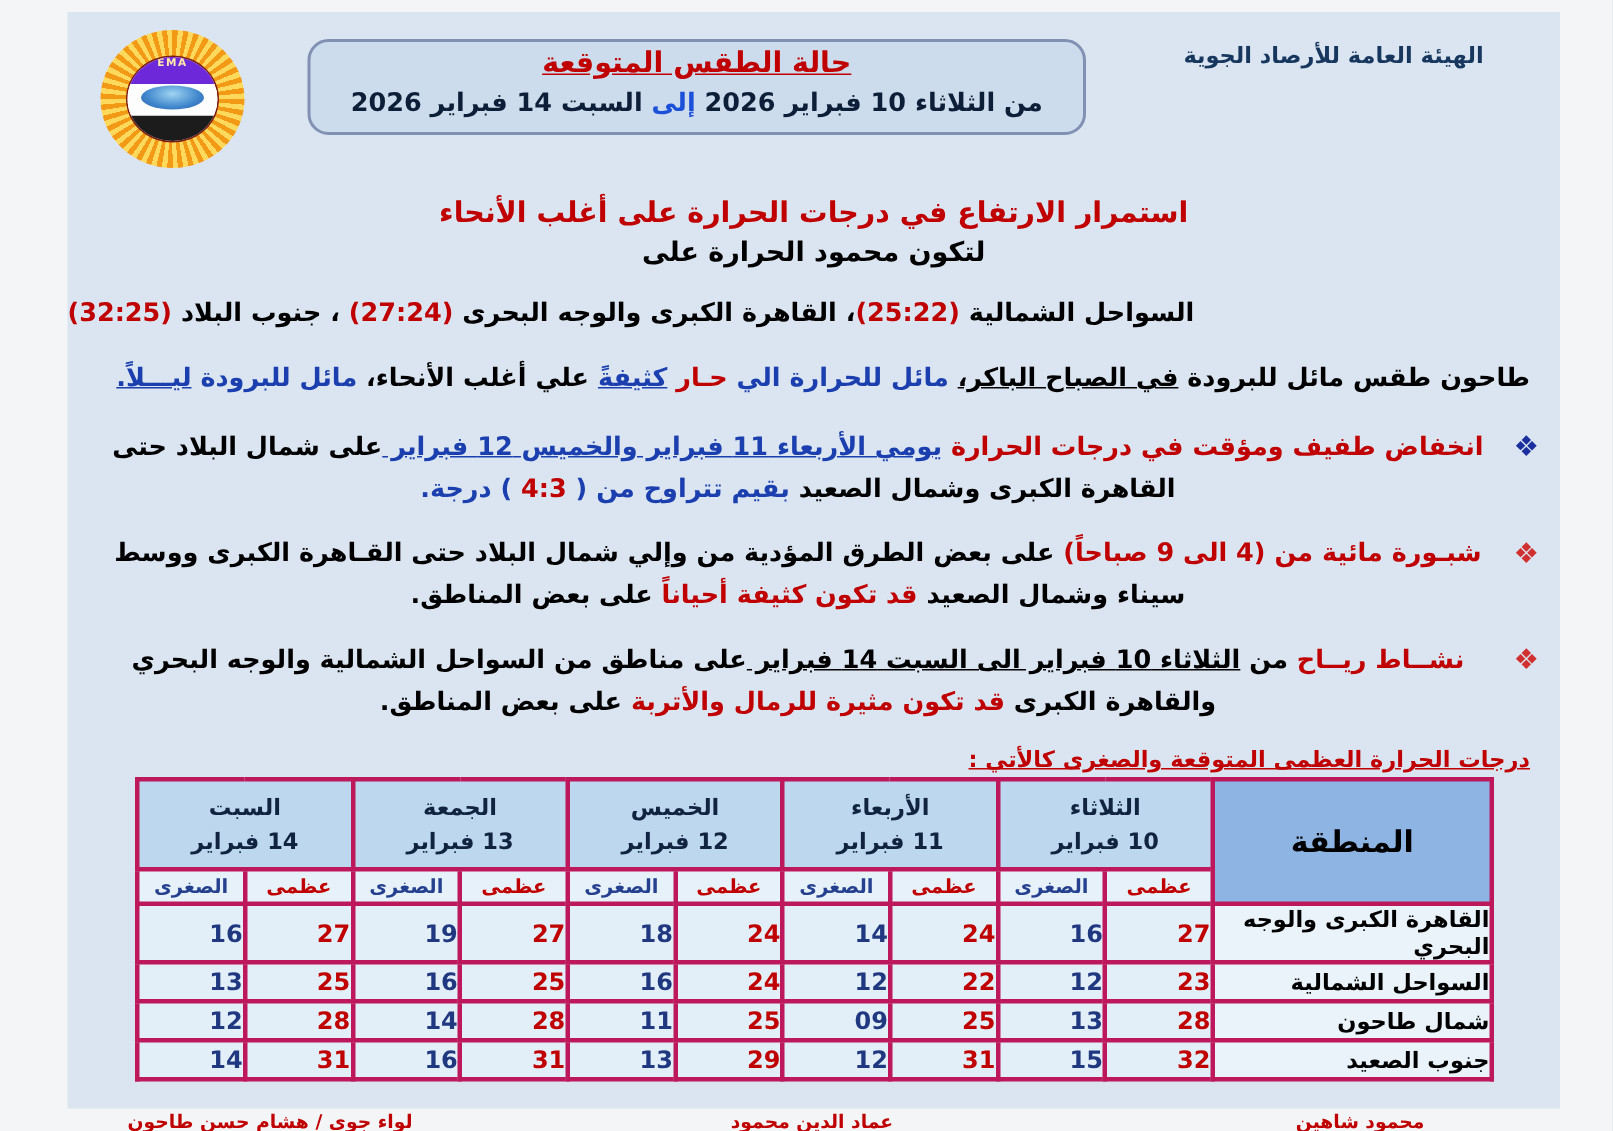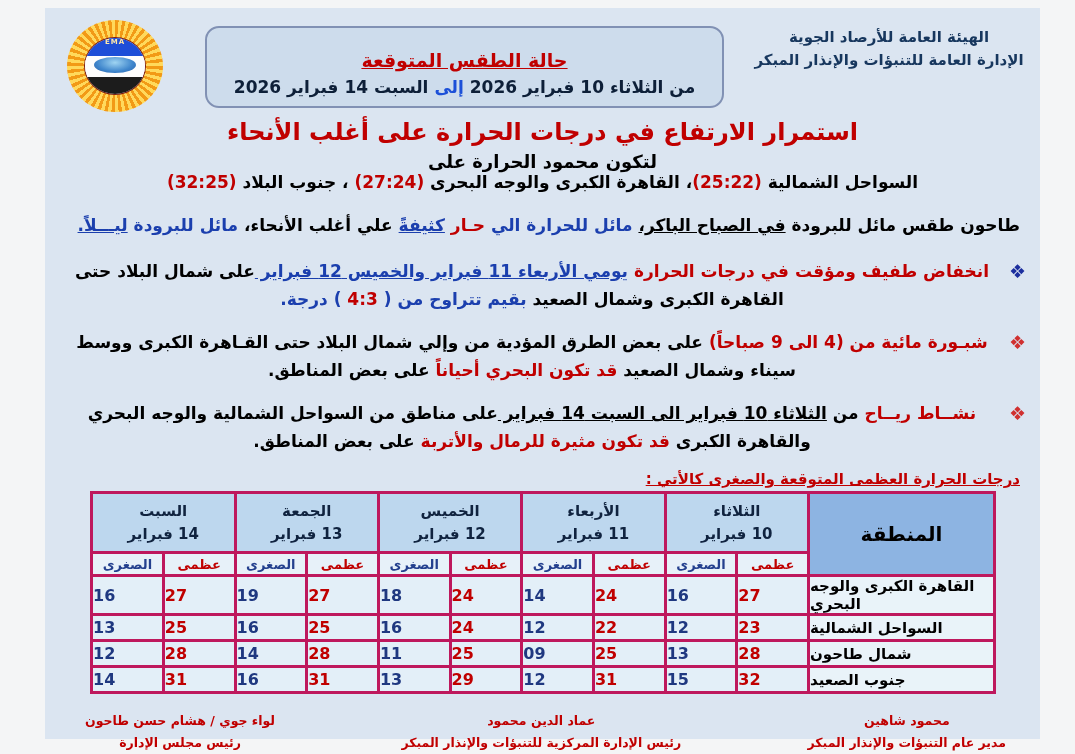--- a/index.html
+++ b/index.html
@@ -27,47 +27,47 @@
     direction:rtl;
     color:#111;
   }
   
   .top-row{display:flex;align-items:flex-start;padding:10px 12px 0 16px;}
   .org{width:278px;text-align:center;color:var(--navy);font-size:15px;line-height:1.55;padding-top:8px;}
   .title-box{
     flex:1;margin:8px 26px 0 36px;
     border:2px solid #8191b4;border-radius:14px;
     background:#cddcec;
-    text-align:center;padding:21px 8px 9px;
+    text-align:center;padding:3px 8px 9px;
   }
   .title-main{color:var(--red);font-size:19px;text-decoration:underline;}
   .title-dates{margin-top:6px;font-size:17px;color:#0d1f38;}
   .title-dates .ila{color:#1c50d8;}
   
   .logo{width:108px;height:100px;position:relative;flex:0 0 auto;}
   .sun{
     position:absolute;inset:2px 6px 6px 6px;
     border-radius:50%;
     background:repeating-conic-gradient(#f29a16 0deg 4.5deg,#ffd95c 4.5deg 9deg);
   }
   .emblem{
     position:absolute;left:23px;top:19px;width:62px;height:58px;
     border-radius:50%;overflow:hidden;border:1px solid #7c1d12;background:#fff;
   }
-  .band-red{height:32%;background:#1d4ed8;color:#ffe9a8;font-size:7px;text-align:center;line-height:1.4;letter-spacing:1px;}
+  .band-red{height:32%;background:#6d28d9;color:#ffe9a8;font-size:7px;text-align:center;line-height:1.4;letter-spacing:1px;}
   .band-white{height:37%;background:#fdfdfd;position:relative;}
   .cloud{
     position:absolute;left:9px;top:1px;width:42px;height:16px;border-radius:50%;
     background:radial-gradient(ellipse at 50% 35%,#9fd4f2 0%,#3f86cc 60%,#2a5fa8 100%);
   }
   .band-black{height:31%;background:#1c1c1c;}
   
-  .headline{text-align:center;color:var(--red);font-size:24px;}
+  .headline{margin-top:13px;text-align:center;color:var(--red);font-size:19px;}
   .subline{margin-top:5px;text-align:center;color:#000;font-size:18px;}
-  .coasts{margin-top:0;text-align:center;color:#000;font-size:17px;}
+  .coasts{margin-top:20px;text-align:left;color:#000;font-size:17px;}
   
   .seg-k{color:#000;}
   .seg-r{color:var(--red);}
   .seg-b{color:var(--blue);}
   .u{text-decoration:underline;}
   .intro{margin:20px 20px 0 18px;font-size:17px;line-height:1.6;text-align:right;}
   
   .bullets{margin:18px 14px 0 20px;}
   .bullet{display:flex;gap:10px;margin-bottom:15px;}
   .marker{font-size:19px;line-height:1.55;flex:0 0 auto;}
@@ -89,38 +89,37 @@
   th.region-h{
     width:186px;background:#8db4e2;color:#000;font-size:20px;vertical-align:middle;
   }
   th.day{
     background:#bdd7ee;color:#10233f;font-size:15px;line-height:1.55;
     height:60px;vertical-align:middle;
   }
   th.sub{height:23px;background:#e7f1f9;font-size:13px;}
   th.sub.mx{color:var(--red);}
   th.sub.mn{color:#24408e;}
-  td{height:26px;text-align:left;vertical-align:middle;margin-top:34px;}
+  td{height:26px;text-align:right;vertical-align:middle;margin-top:34px;}
   td.region{background:#e9f3f9;color:#000;font-size:15px;}
   td.t{background:#e3eff8;font-size:16px;}
   td.t.mx{color:var(--red);}
   td.t.mn{color:var(--min-blue);}
   
   .footer{display:flex;justify-content:space-between;margin:16px 34px 0 40px;}
   .sig{text-align:center;color:var(--red);font-size:12.5px;line-height:1.7;}
 </style>
 </head>
 <body>
 
 <div class="sheet">
 
   <div class="top-row">
     <div class="org">
       <div>الهيئة العامة للأرصاد الجوية</div>
-      <div>الإدارة العامة للتنبؤات والإنذار المبكر</div>
     </div>
     <div class="title-box">
       <div class="title-main">حالة الطقس المتوقعة</div>
       <div class="title-dates">
         <span>من الثلاثاء 10 فبراير 2026 </span><span class="ila">إلى</span><span> السبت 14 فبراير 2026</span>
       </div>
     </div>
     <div class="logo">
       <div class="sun"></div>
       <div class="emblem">
@@ -148,21 +147,21 @@
     <div class="bullet">
       <span class="marker marker-blue">❖</span>
       <div class="bullet-text">
         <span class="seg-r">انخفاض طفيف ومؤقت في درجات الحرارة </span><span class="seg-b u">يومي الأربعاء 11 فبراير والخميس 12 فبراير </span><span class="seg-k">على شمال البلاد حتى القاهرة الكبرى وشمال الصعيد </span><span class="seg-b">بقيم تتراوح من ( </span><span class="seg-r">4:3</span><span class="seg-b"> ) درجة.</span>
       </div>
     </div>
 
     <div class="bullet">
       <span class="marker marker-red">❖</span>
       <div class="bullet-text">
-        <span class="seg-r">شبـورة مائية من (4 الى 9 صباحاً) </span><span class="seg-k">على بعض الطرق المؤدية من وإلي شمال البلاد حتى القـاهرة الكبرى ووسط سيناء وشمال الصعيد </span><span class="seg-r">قد تكون البحري أحياناً </span><span class="seg-k">على بعض المناطق.</span>
+        <span class="seg-r">شبـورة مائية من (4 الى 9 صباحاً) </span><span class="seg-k">على بعض الطرق المؤدية من وإلي شمال البلاد حتى القـاهرة الكبرى ووسط سيناء وشمال الصعيد </span><span class="seg-r">قد تكون كثيفة أحياناً </span><span class="seg-k">على بعض المناطق.</span>
       </div>
     </div>
 
     <div class="bullet">
       <span class="marker marker-red">❖</span>
       <div class="bullet-text">
         <span class="seg-r">نشــاط ريــاح </span><span class="seg-k">من </span><span class="seg-k u">الثلاثاء 10 فبراير الى السبت 14 فبراير </span><span class="seg-k">على مناطق من السواحل الشمالية والوجه البحري والقاهرة الكبرى </span><span class="seg-r">قد تكون مثيرة للرمال والأتربة </span><span class="seg-k">على بعض المناطق.</span>
       </div>
     </div>
 

